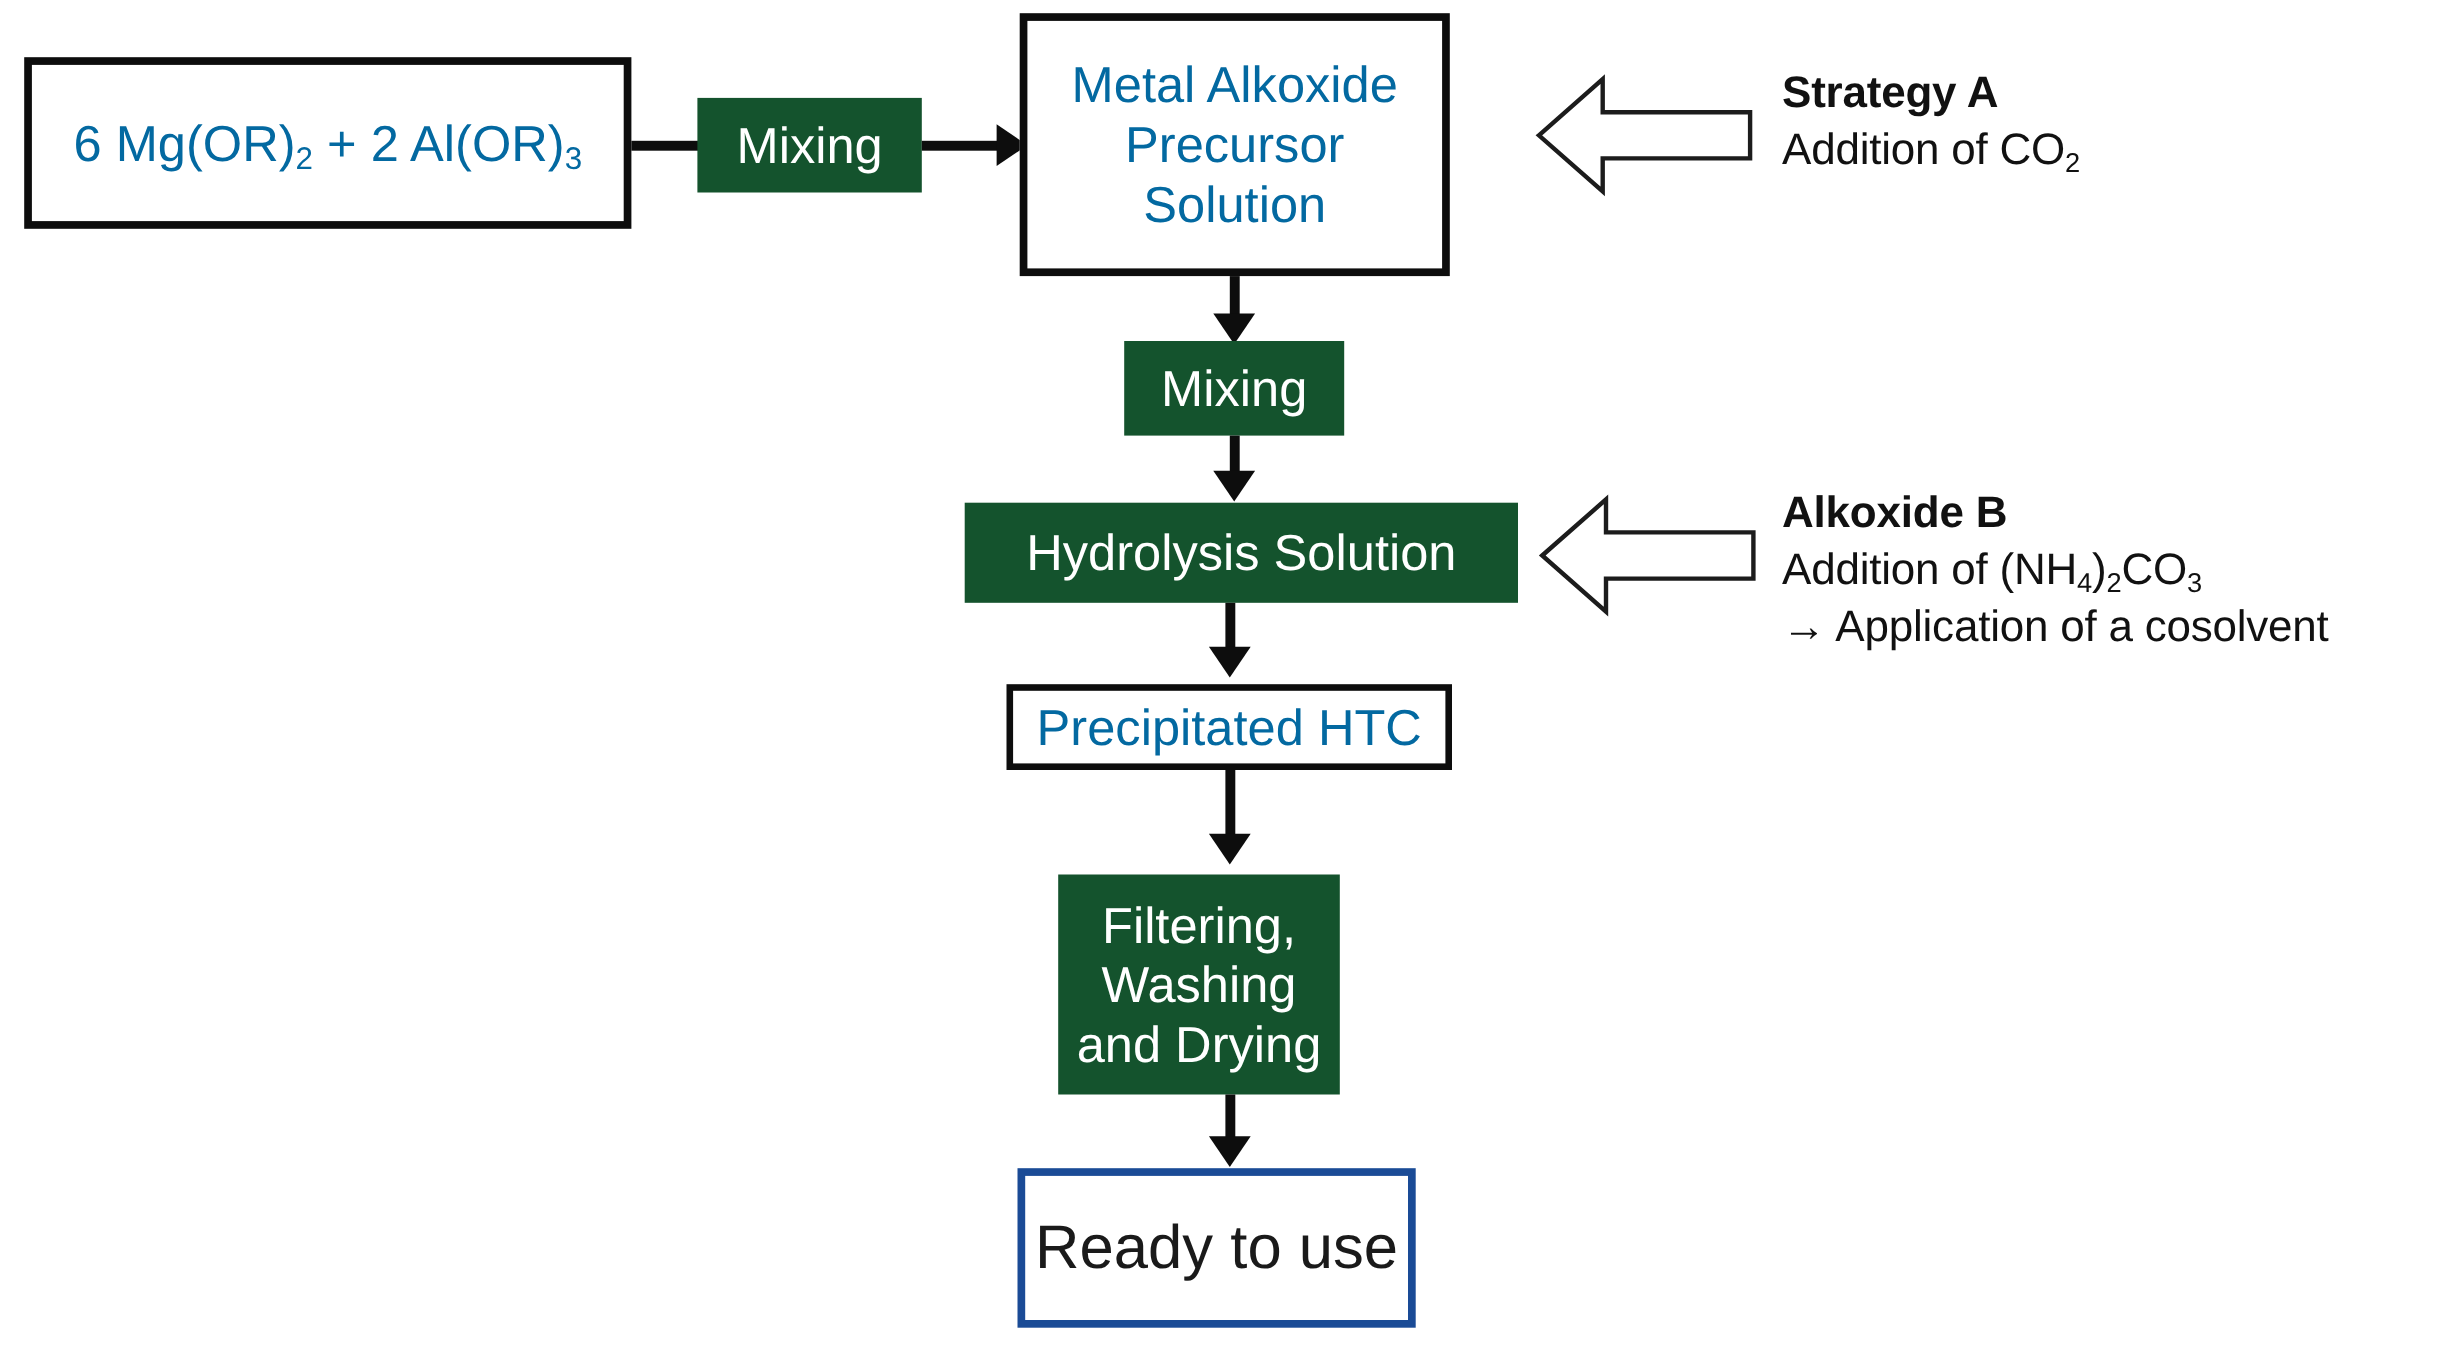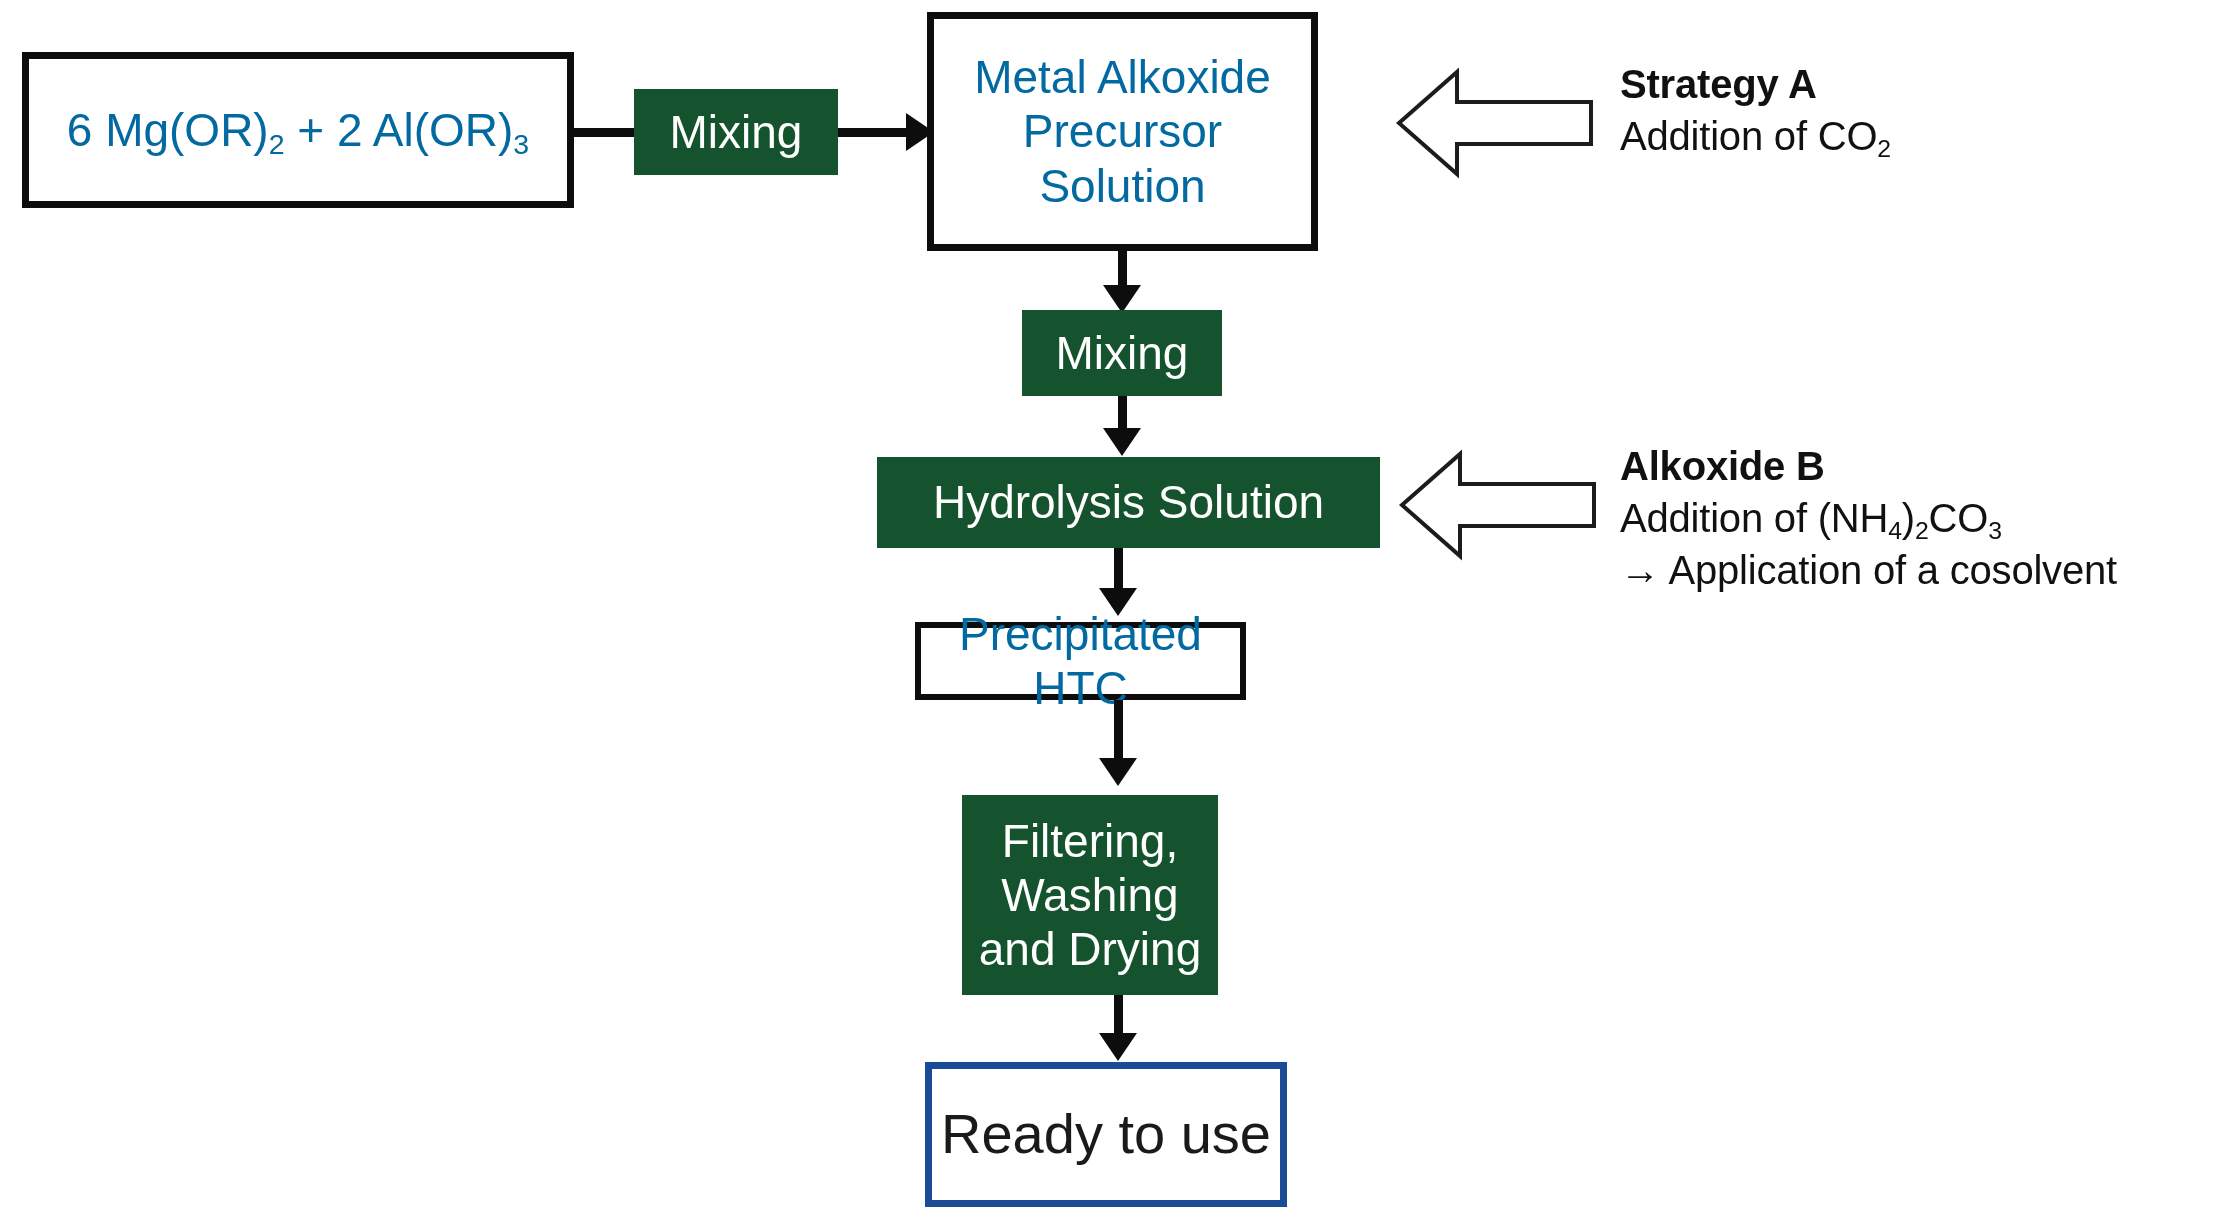--- a/index.html
+++ b/index.html
@@ -170,21 +170,21 @@
 
   <div class="strategy" style="left:1620px; top:440px; width:620px;">
     <span class="s-title">Alkoxide B</span>
     <span class="s-line"><span>Addition of (NH</span><sub>4</sub><span>)</span><sub>2</sub><span>CO</span><sub>3</sub></span>
     <span class="s-line">→ Application of a cosolvent</span>
   </div>
 
   <div class="line-v" style="left:1114px; top:548px; height:44px;"></div>
   <div class="arrow-head-down" style="left:1099px; top:588px;"></div>
 
-  <div class="node node-white-thin" style="left:915px; top:622px; width:331px; height:78px; font-size:46px;">
+  <div class="node node-white-thin" style="left:915px; top:622px; width:405px; height:78px; font-size:46px;">
     <span class="lbl">Precipitated HTC</span>
   </div>
 
   <div class="line-v" style="left:1114px; top:700px; height:62px;"></div>
   <div class="arrow-head-down" style="left:1099px; top:758px;"></div>
 
   <div class="node node-blue" style="left:962px; top:795px; width:256px; height:200px; font-size:46px;">
     <span class="lbl">Filtering,
 Washing
 and Drying</span>

